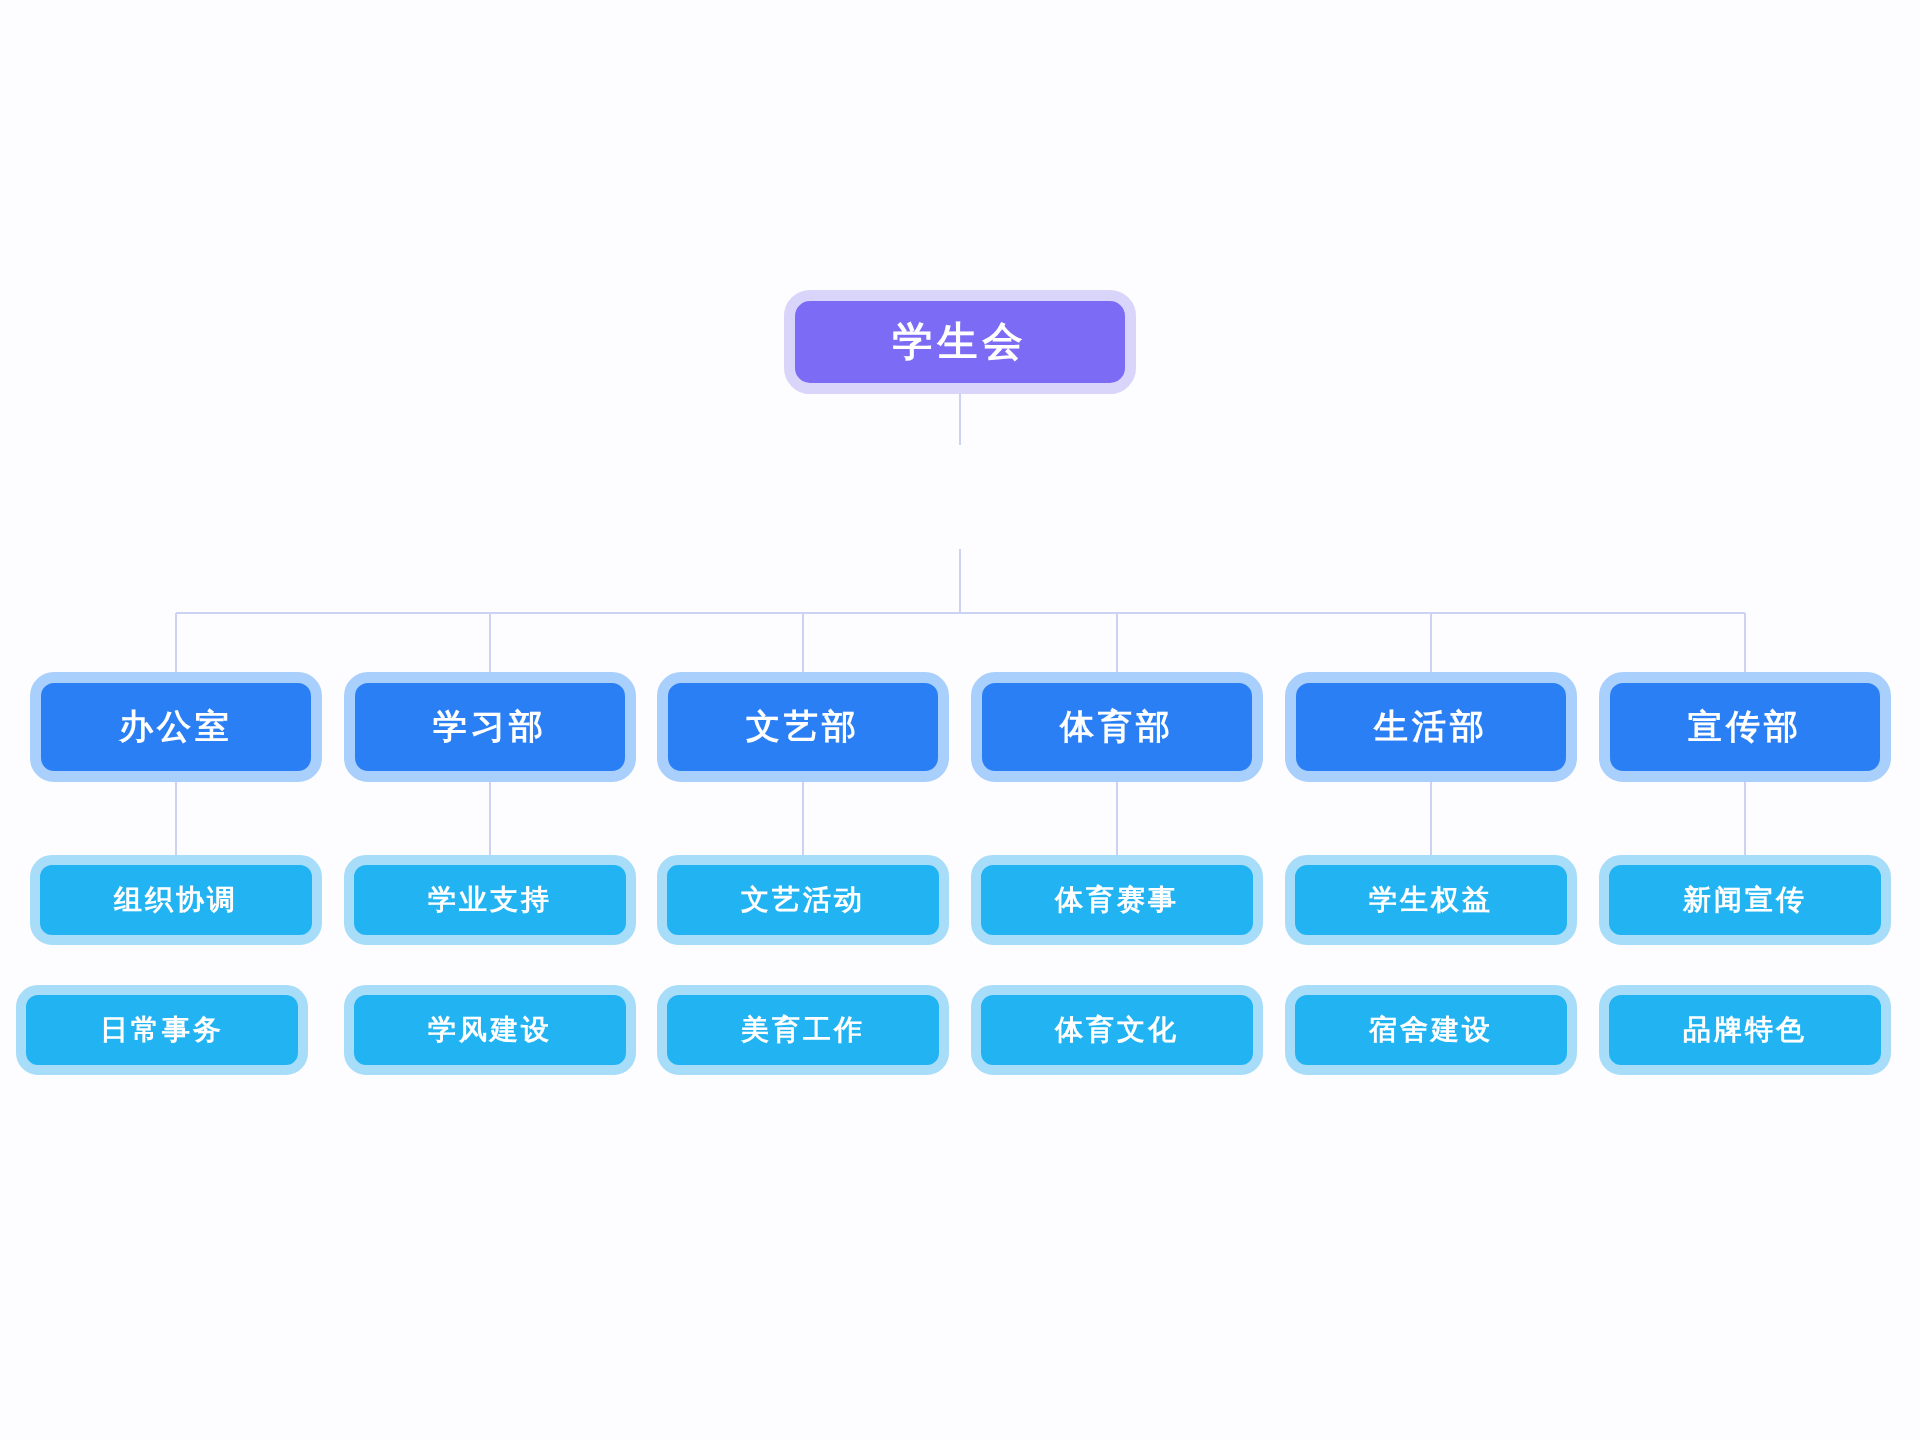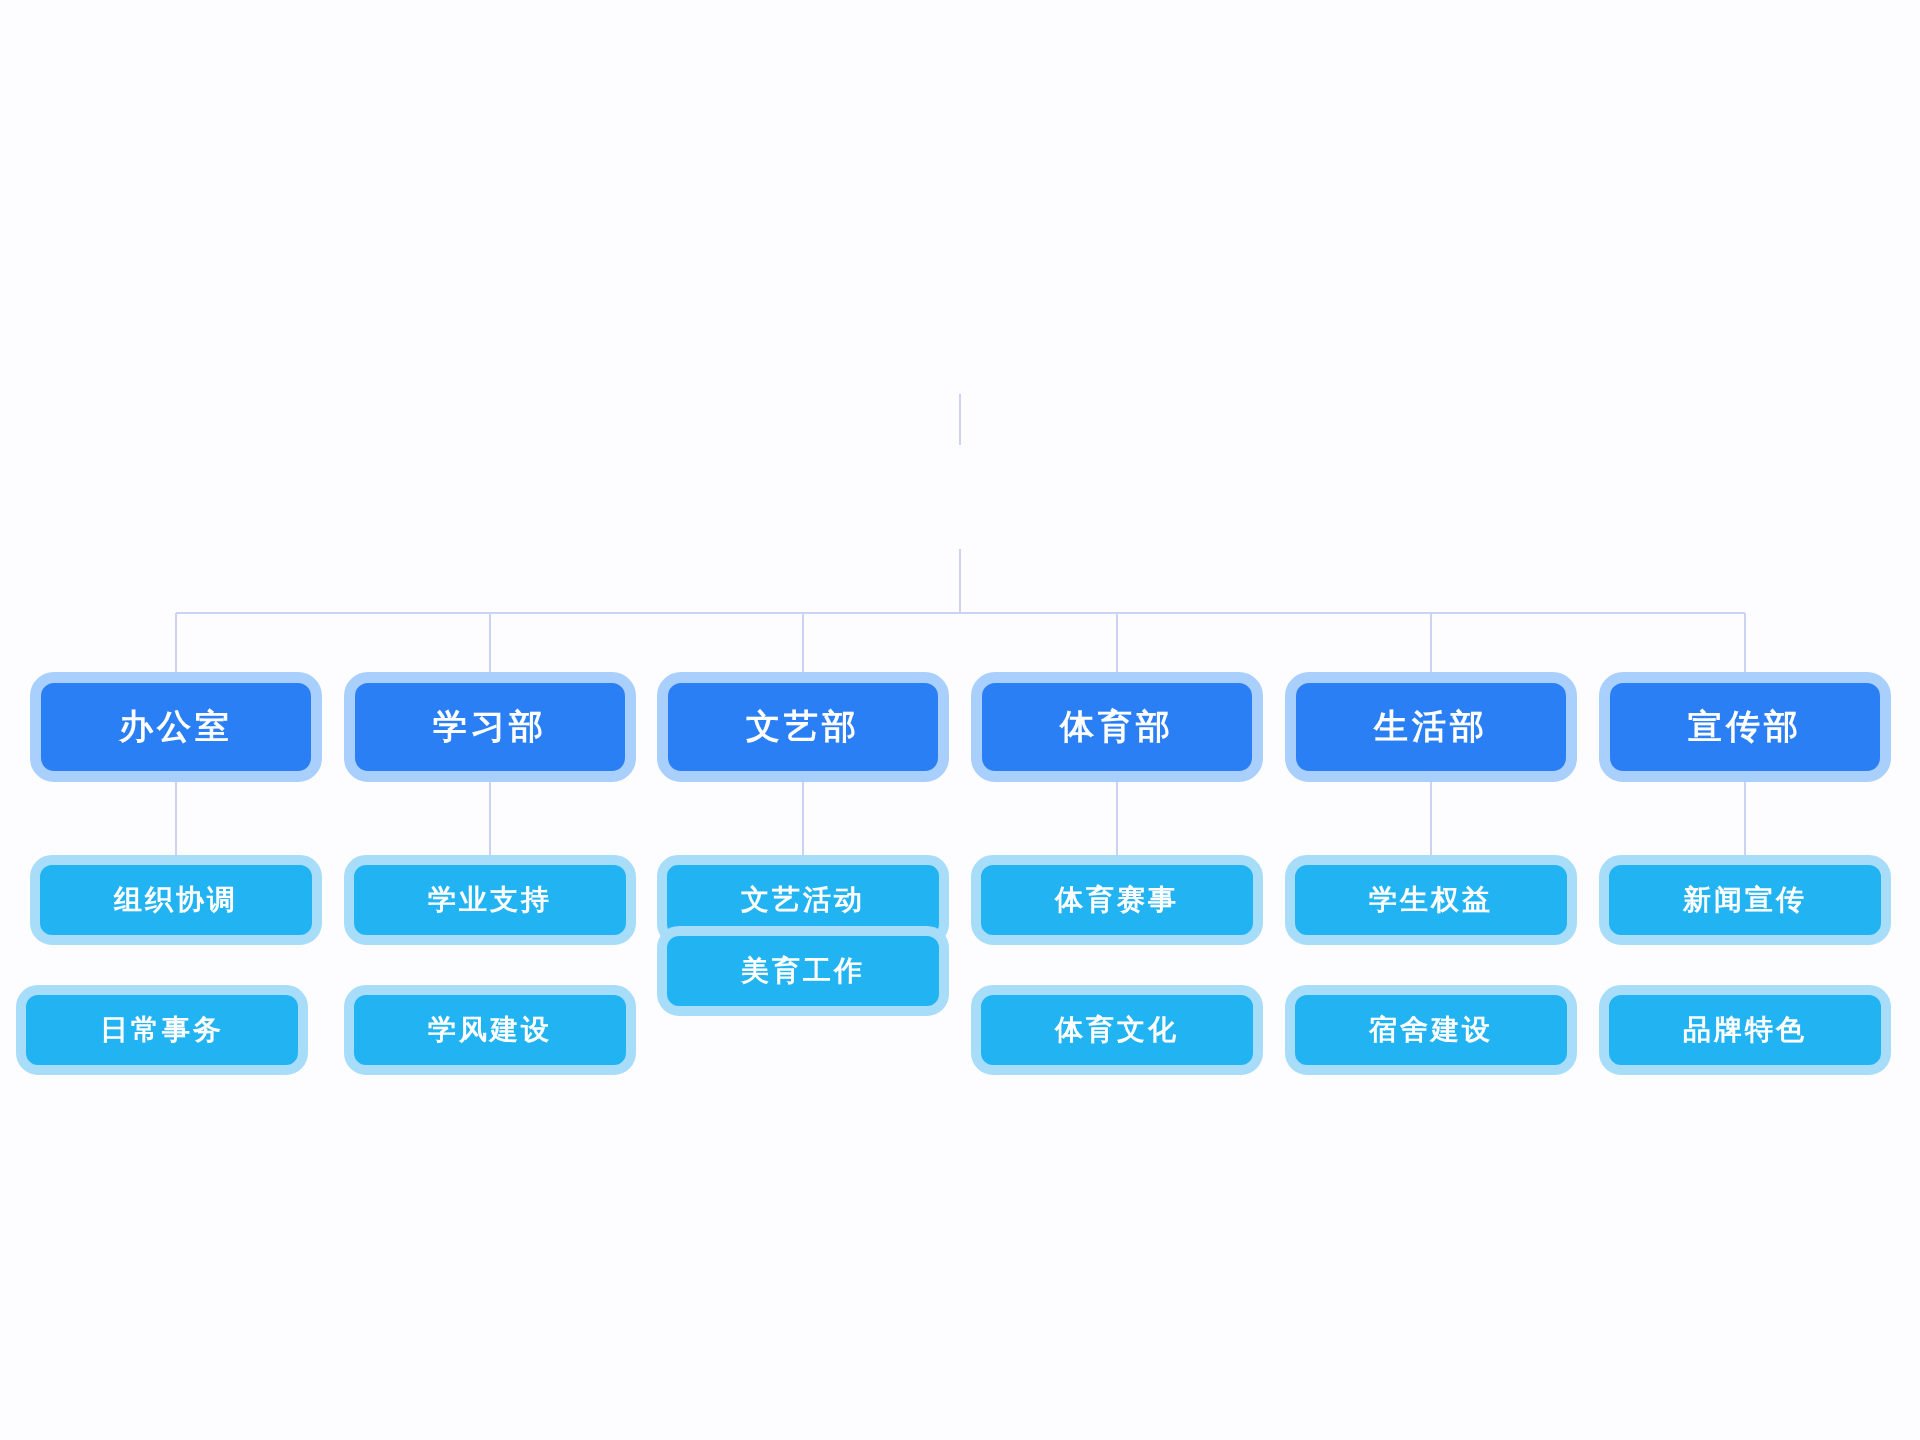--- a/index.html
+++ b/index.html
@@ -100,20 +100,23 @@
       <line x1="803" y1="613" x2="803" y2="672" stroke="#ccd2f2" stroke-width="2.5" shape-rendering="crispEdges"></line>
       <line x1="803" y1="770" x2="803" y2="855" stroke="#ccd2f2" stroke-width="2.5" shape-rendering="crispEdges"></line>
       <line x1="1117" y1="613" x2="1117" y2="672" stroke="#ccd2f2" stroke-width="2.5" shape-rendering="crispEdges"></line>
       <line x1="1117" y1="770" x2="1117" y2="855" stroke="#ccd2f2" stroke-width="2.5" shape-rendering="crispEdges"></line>
       <line x1="1431" y1="613" x2="1431" y2="672" stroke="#ccd2f2" stroke-width="2.5" shape-rendering="crispEdges"></line>
       <line x1="1431" y1="770" x2="1431" y2="855" stroke="#ccd2f2" stroke-width="2.5" shape-rendering="crispEdges"></line>
       <line x1="1745" y1="613" x2="1745" y2="672" stroke="#ccd2f2" stroke-width="2.5" shape-rendering="crispEdges"></line>
       <line x1="1745" y1="770" x2="1745" y2="855" stroke="#ccd2f2" stroke-width="2.5" shape-rendering="crispEdges"></line>
     </svg>
 
+  <div class="node node-root" id="node-root" style="left:784px; top:290px;">
+    <span class="node-label">学生会</span>
+  </div>
 
 
   <div id="dynamic-nodes">
       <div class="node node-dept" style="left: 30px; top: 672px;">
         <span class="node-label">办公室</span>
       </div>
       <div class="node node-sub" style="left: 30px; top: 855px;">
         <span class="node-label">组织协调</span>
       </div>
       <div class="node node-sub" style="left: 16px; top: 985px;">
@@ -127,21 +130,21 @@
       </div>
       <div class="node node-sub" style="left: 344px; top: 985px;">
         <span class="node-label">学风建设</span>
       </div>
       <div class="node node-dept" style="left: 657px; top: 672px;">
         <span class="node-label">文艺部</span>
       </div>
       <div class="node node-sub" style="left: 657px; top: 855px; border-radius: 21px;">
         <span class="node-label">文艺活动</span>
       </div>
-      <div class="node node-sub" style="left: 657px; top: 926px;">
+      <div class="node node-sub" style="left: 657px; top: 985px;">
         <span class="node-label">美育工作</span>
       </div>
       <div class="node node-dept" style="left: 971px; top: 672px;">
         <span class="node-label">体育部</span>
       </div>
       <div class="node node-sub" style="left: 971px; top: 855px;">
         <span class="node-label">体育赛事</span>
       </div>
       <div class="node node-sub" style="left: 971px; top: 985px;">
         <span class="node-label">体育文化</span>

